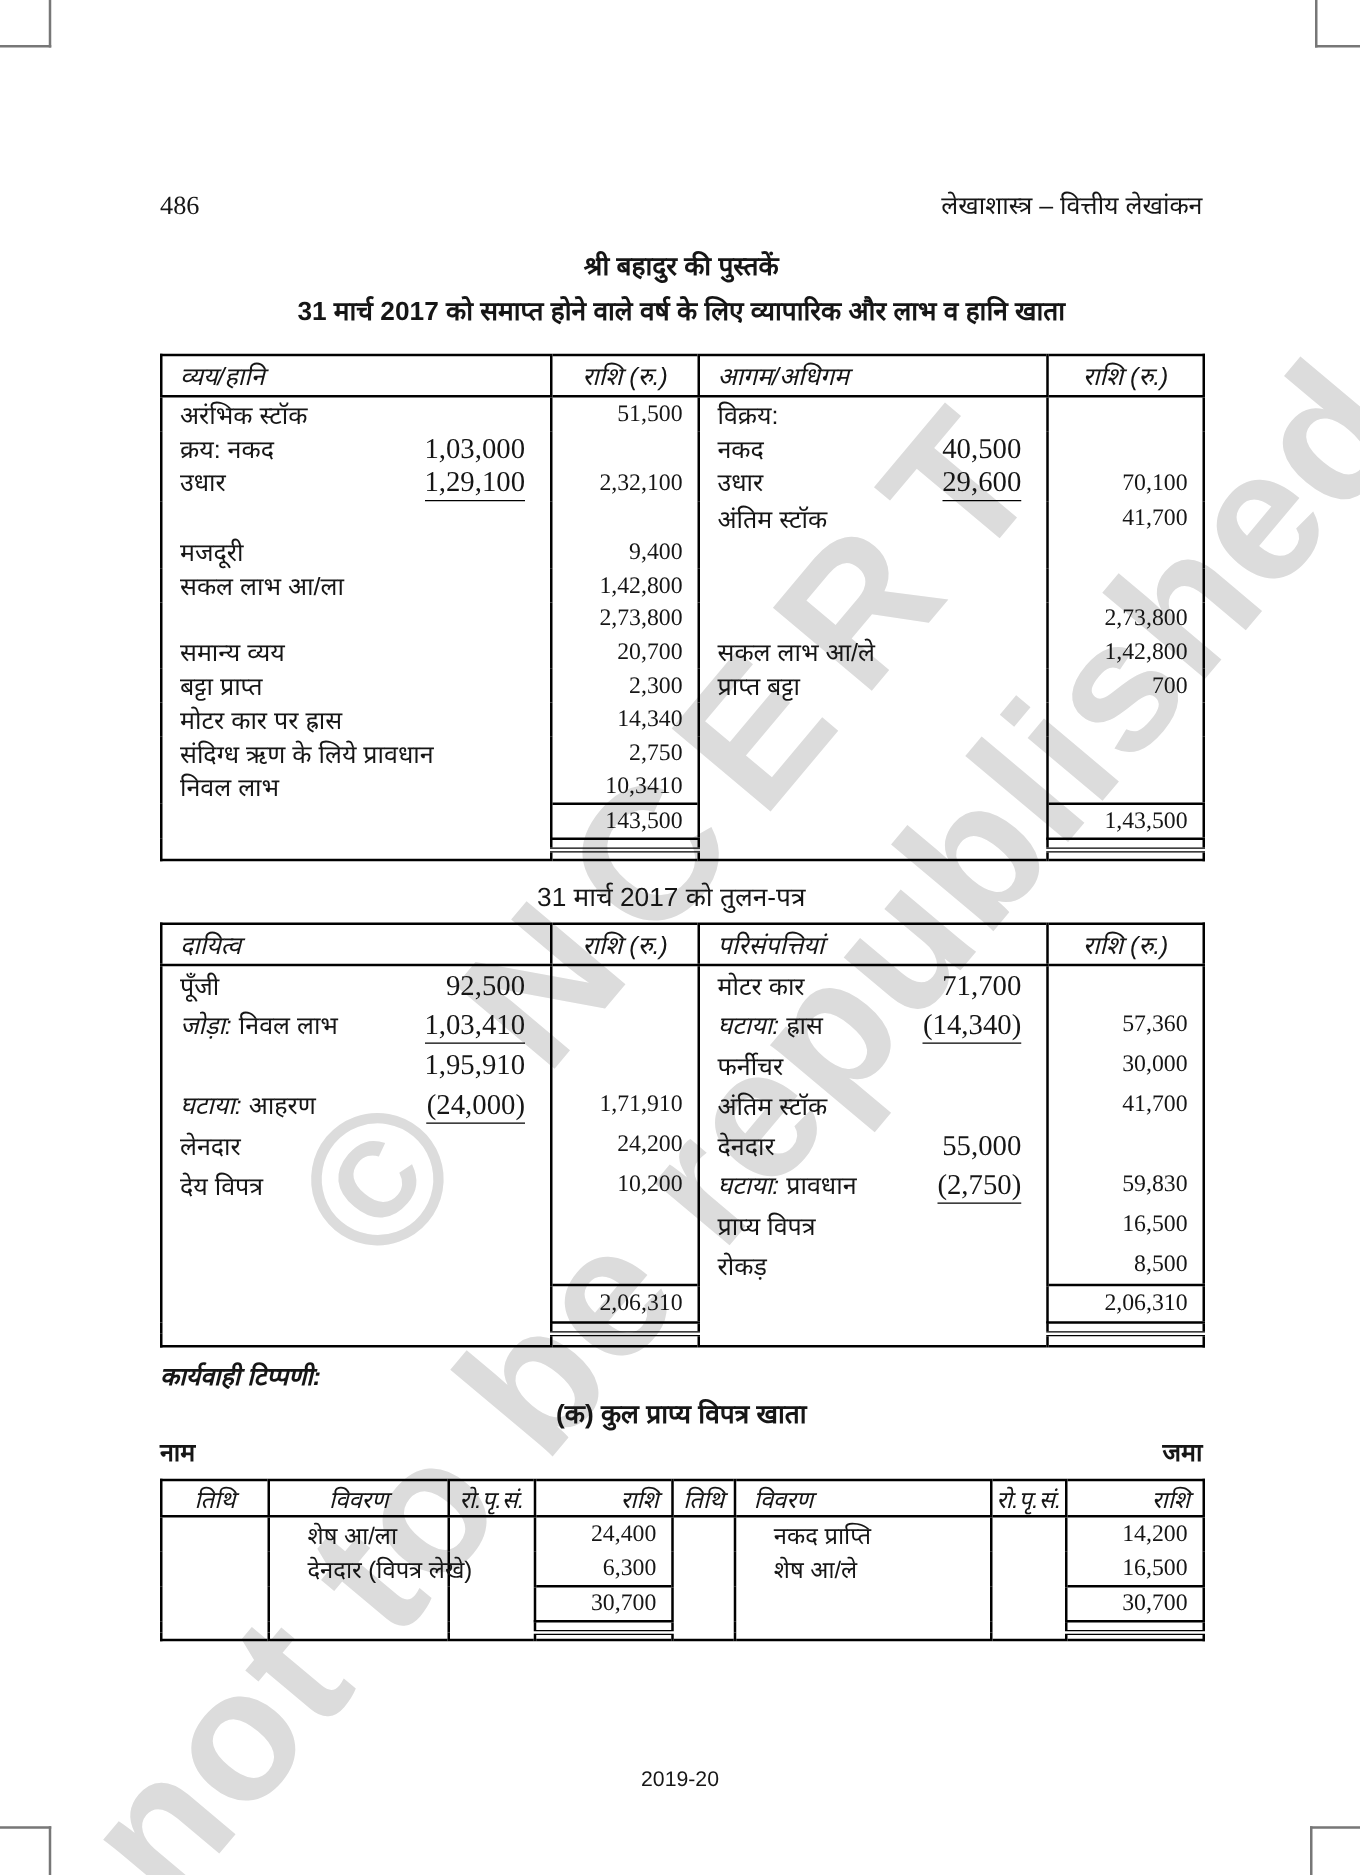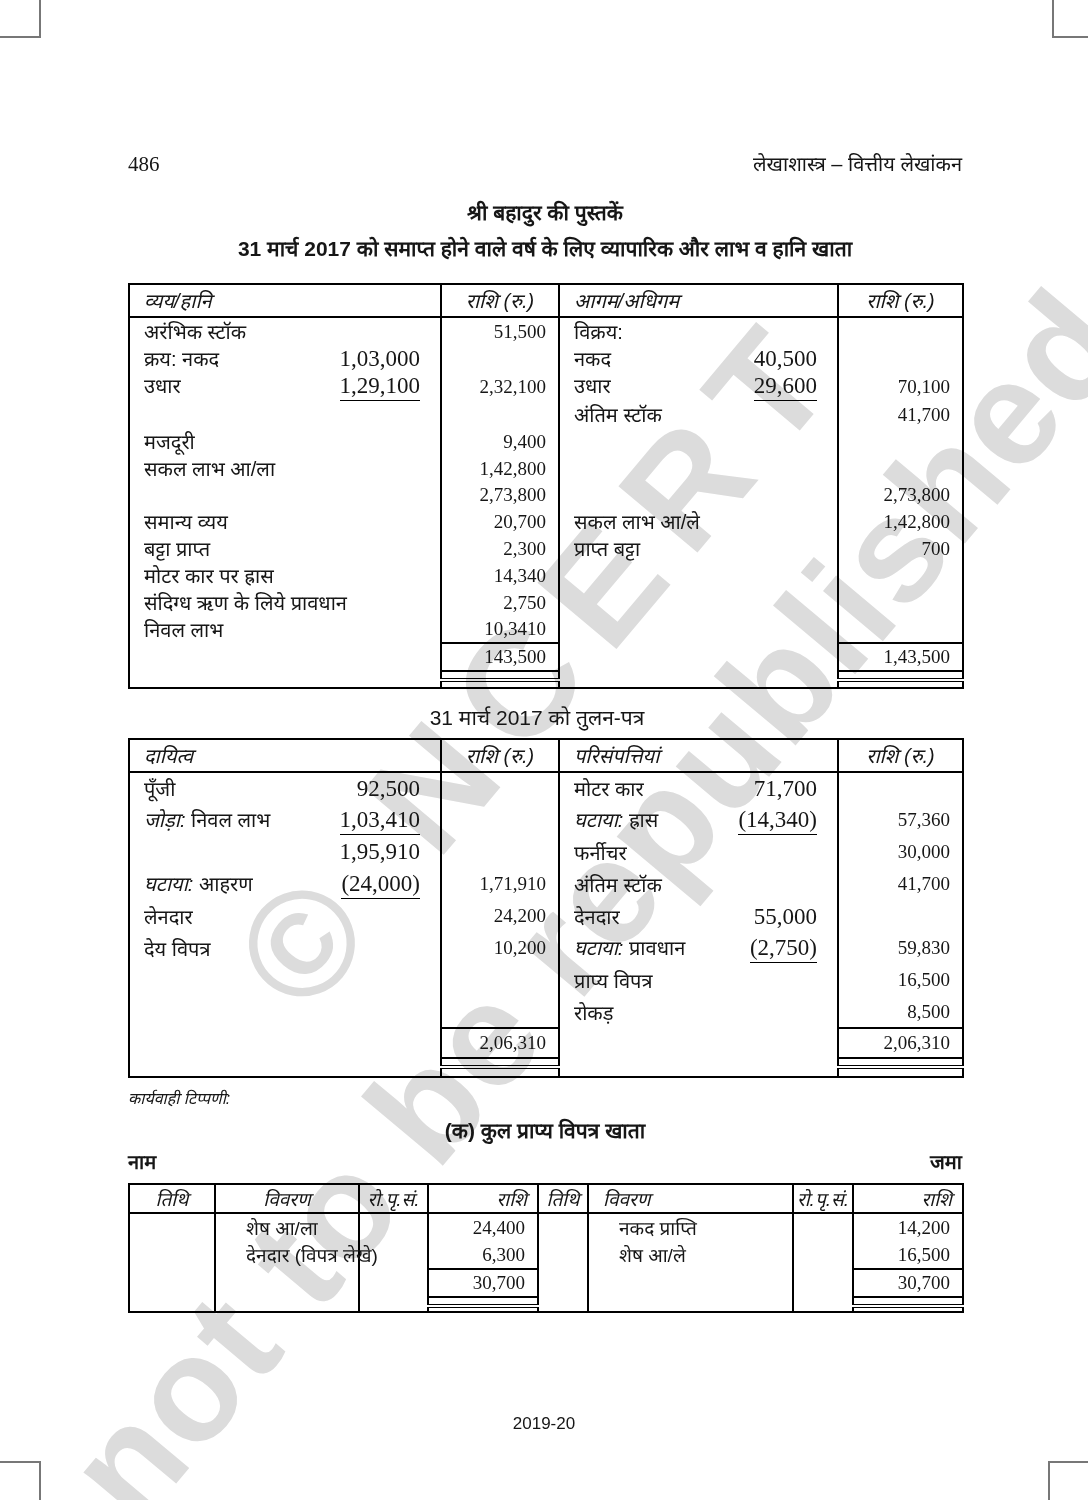--- a/index.html
+++ b/index.html
@@ -67,21 +67,21 @@
   .c2,.c3,.c4,.c5,.c6,.c7,.c8{ border-left:2px solid #000; }
   .t3 .th-c{ text-align:center; }
   .t3 .th-r{ text-align:right; padding-right:10px; }
   .t3 td.c2, .t3 td.c6{ padding-left:30px; white-space:nowrap; }
   .t3 td.c4, .t3 td.c8{ text-align:right; padding-right:12px; }
   tr.trow3 td.c4, tr.trow3 td.c8{ border-top:2px solid #000; border-bottom:2px solid #000; }
   tr.s13 td.c4, tr.s13 td.c8{ border-bottom:4px double #000; }
 
   .bs-title{ position:absolute; left:120px; top:703px; width:834px; text-align:center;
              font-size:21px; font-weight:normal; }
-  .note-label{ position:absolute; left:128px; top:1087px; font-size:16px; font-style:italic; }
+  .note-label{ position:absolute; left:128px; top:1087px; font-size:20px; font-style:italic;font-weight:bold; }
   .note-title{ position:absolute; left:128px; top:1116px; width:834px; text-align:center;
                font-size:21px; font-weight:bold; }
   .drcr{ position:absolute; left:128px; top:1148px; width:834px;
          display:flex; justify-content:space-between; font-size:20px; font-weight:bold; }
   .footer{ position:absolute; left:0; top:1414px; width:1088px; text-align:center; font-size:17px; }
 </style>
 </head>
 <body>
 
 <div class="page">

